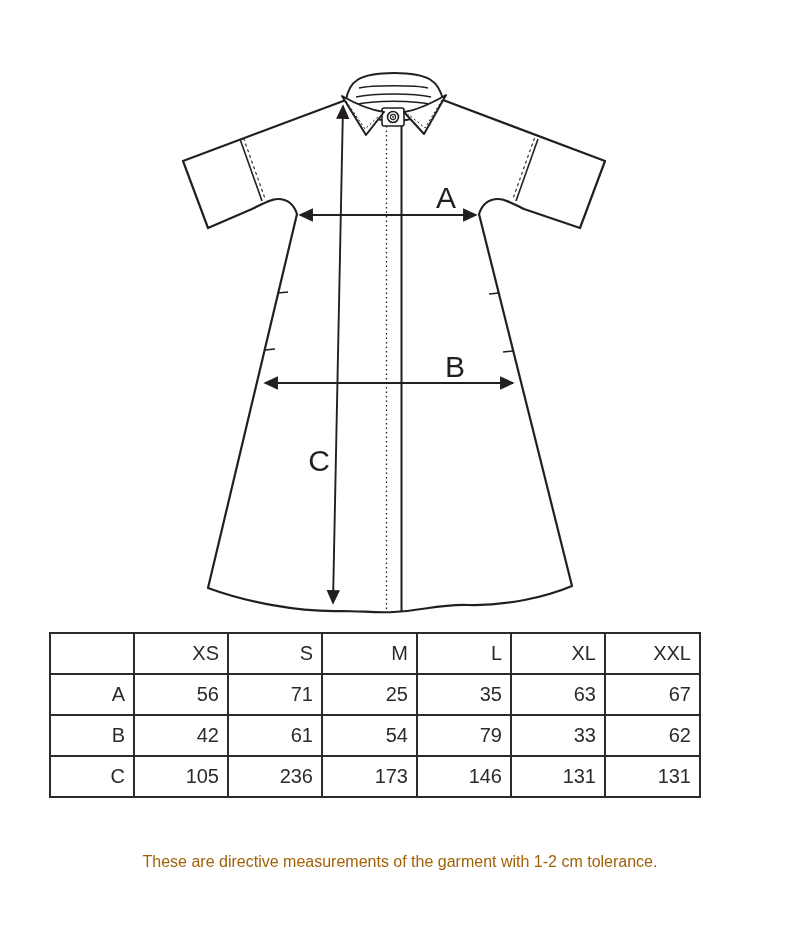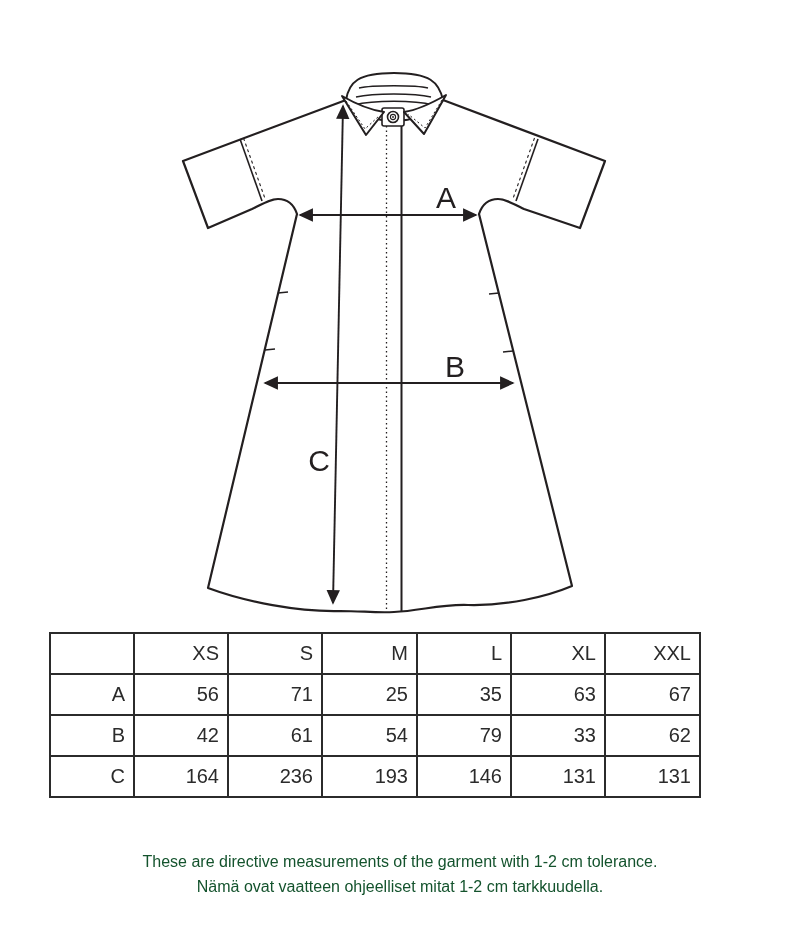--- a/index.html
+++ b/index.html
@@ -17,21 +17,21 @@
     border-collapse:collapse;table-layout:fixed;
     font-size:20px;color:#2b2b2b;
   }
   table.size-table th,table.size-table td{
     border:2px solid #2b2b2b;text-align:right;vertical-align:middle;
     font-weight:400;padding:8px;margin-top:20px;
   }
   table.size-table tr{height:35px;}
   .caption{
     position:absolute;left:0;top:849px;width:800px;text-align:center;
-    font-size:16px;line-height:25px;color:#14532d;
+    font-size:16px;line-height:25px;color:#a16207;
   }
 </style>
 </head>
 <body>
 
 <svg class="garment-svg" width="800" height="628" viewBox="0 0 800 628">
   <defs>
     <marker id="arr" viewBox="0 0 10 10" refX="8.5" refY="5" markerWidth="8" markerHeight="8" orient="auto-start-reverse">
       <path d="M0,0.6 L9.6,5 L0,9.4 Z" fill="#231f20"></path>
     </marker>
@@ -134,26 +134,25 @@
     <th>B</th>
     <td>42</td>
     <td>61</td>
     <td>54</td>
     <td>79</td>
     <td>33</td>
     <td>62</td>
   </tr>
   <tr>
     <th>C</th>
-    <td>164</td>
+    <td>105</td>
     <td>236</td>
-    <td>193</td>
+    <td>173</td>
     <td>146</td>
     <td>131</td>
     <td>131</td>
   </tr>
 </tbody>
   </table>
 
 <div class="caption">
   <div>These are directive measurements of the garment with 1-2 cm tolerance.</div>
-  <div>Nämä ovat vaatteen ohjeelliset mitat 1-2 cm tarkkuudella.</div>
 </div>
 
 </body></html>

